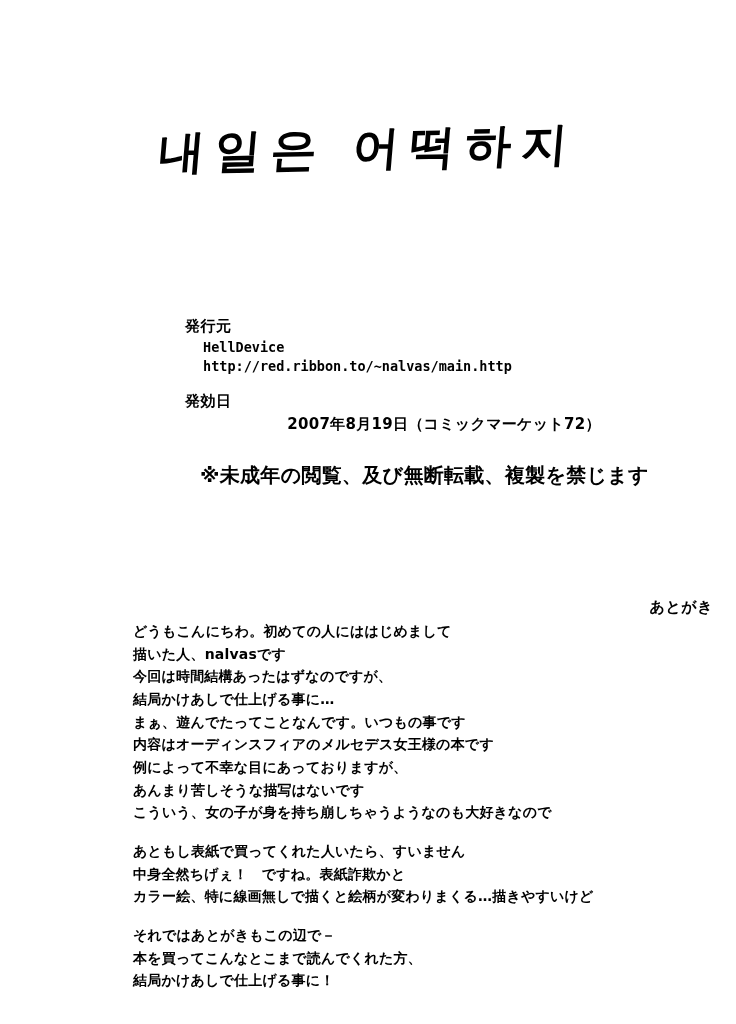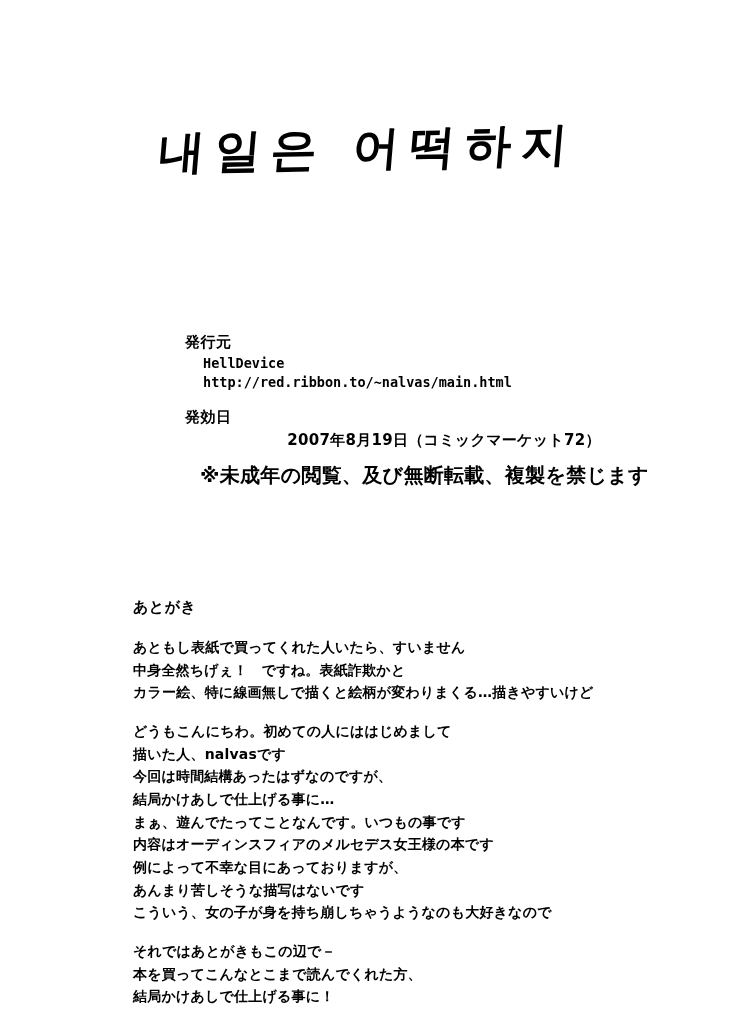--- a/index.html
+++ b/index.html
@@ -39,21 +39,21 @@
     letter-spacing: 10px;
     color: #000000;
     transform: skewX(-6deg) rotate(-1.2deg);
     white-space: nowrap;
   }
 
   
   .colophon {
     position: absolute;
     left: 185px;
-    top: 332px;
+    top: 316px;
     width: 500px;
   }
   .colophon .lbl {
     font-family: "DejaVu Sans", sans-serif;
     font-size: 15px;
     font-weight: 700;
     color: #000;
     letter-spacing: 0.5px;
     line-height: 1.45;
   }
@@ -94,21 +94,22 @@
     left: 133px;
     top: 598px;
     width: 580px;
   }
   .afterword-heading {
     font-family: "DejaVu Sans", sans-serif;
     font-size: 15px;
     font-weight: 700;
     letter-spacing: 0.5px;
     color: #000;
-    margin-bottom: 19px;
+    margin-bottom: 3px;
+    text-align: right;
   }
   .afterword-para {
     font-family: "DejaVu Sans", sans-serif;
     font-size: 14px;
     font-weight: 700;
     line-height: 1.62;
     color: #000;
     letter-spacing: 0.2px;
     margin-bottom: 16px;
   }
@@ -120,49 +121,49 @@
 
 <div class="page">
 
   <div class="title-block">
     <span class="title-text">내일은 어떡하지</span>
   </div>
 
   <div class="colophon">
     <div class="lbl">発行元</div>
     <div class="mono">HellDevice</div>
-    <div class="mono">http://red.ribbon.to/~nalvas/main.html</div>
+    <div class="mono">http://red.ribbon.to/~nalvas/main.http</div>
     <div class="gap-sm"></div>
     <div class="lbl">発効日</div>
     <div class="date-line">2007年8月19日（コミックマーケット72）</div>
   </div>
 
   <div class="notice">※未成年の閲覧、及び無断転載、複製を禁じます</div>
 
   <div class="afterword">
     <div class="afterword-heading">あとがき</div>
-
-    <div class="afterword-para">
-      <span class="afterword-line">あともし表紙で買ってくれた人いたら、すいません</span>
-      <span class="afterword-line">中身全然ちげぇ！　ですね。表紙詐欺かと</span>
-      <span class="afterword-line">カラー絵、特に線画無しで描くと絵柄が変わりまくる…描きやすいけど</span>
-    </div>
 
     <div class="afterword-para">
       <span class="afterword-line">どうもこんにちわ。初めての人にははじめまして</span>
       <span class="afterword-line">描いた人、nalvasです</span>
       <span class="afterword-line">今回は時間結構あったはずなのですが、</span>
       <span class="afterword-line">結局かけあしで仕上げる事に…</span>
       <span class="afterword-line">まぁ、遊んでたってことなんです。いつもの事です</span>
       <span class="afterword-line">内容はオーディンスフィアのメルセデス女王様の本です</span>
       <span class="afterword-line">例によって不幸な目にあっておりますが、</span>
       <span class="afterword-line">あんまり苦しそうな描写はないです</span>
       <span class="afterword-line">こういう、女の子が身を持ち崩しちゃうようなのも大好きなので</span>
     </div>
 
     <div class="afterword-para">
+      <span class="afterword-line">あともし表紙で買ってくれた人いたら、すいません</span>
+      <span class="afterword-line">中身全然ちげぇ！　ですね。表紙詐欺かと</span>
+      <span class="afterword-line">カラー絵、特に線画無しで描くと絵柄が変わりまくる…描きやすいけど</span>
+    </div>
+
+    <div class="afterword-para">
       <span class="afterword-line">それではあとがきもこの辺で－</span>
       <span class="afterword-line">本を買ってこんなとこまで読んでくれた方、</span>
       <span class="afterword-line">結局かけあしで仕上げる事に！</span>
     </div>
   </div>
 
 </div>
 
 </body></html>

